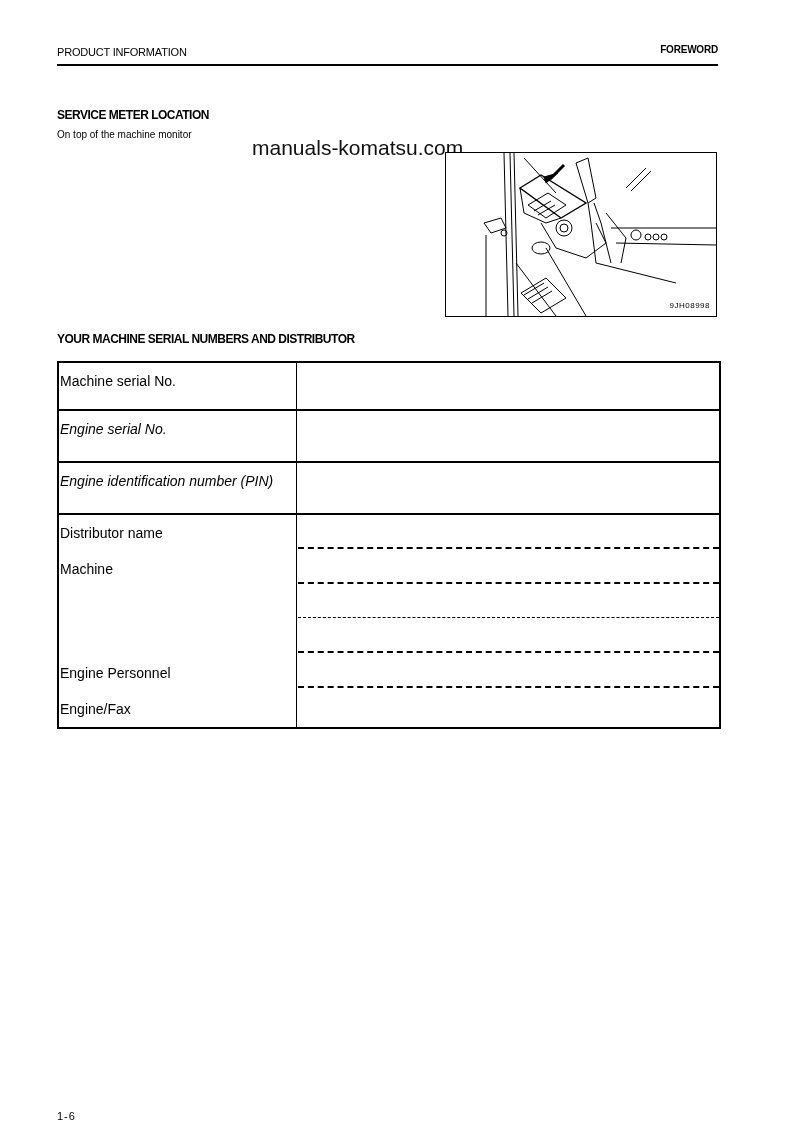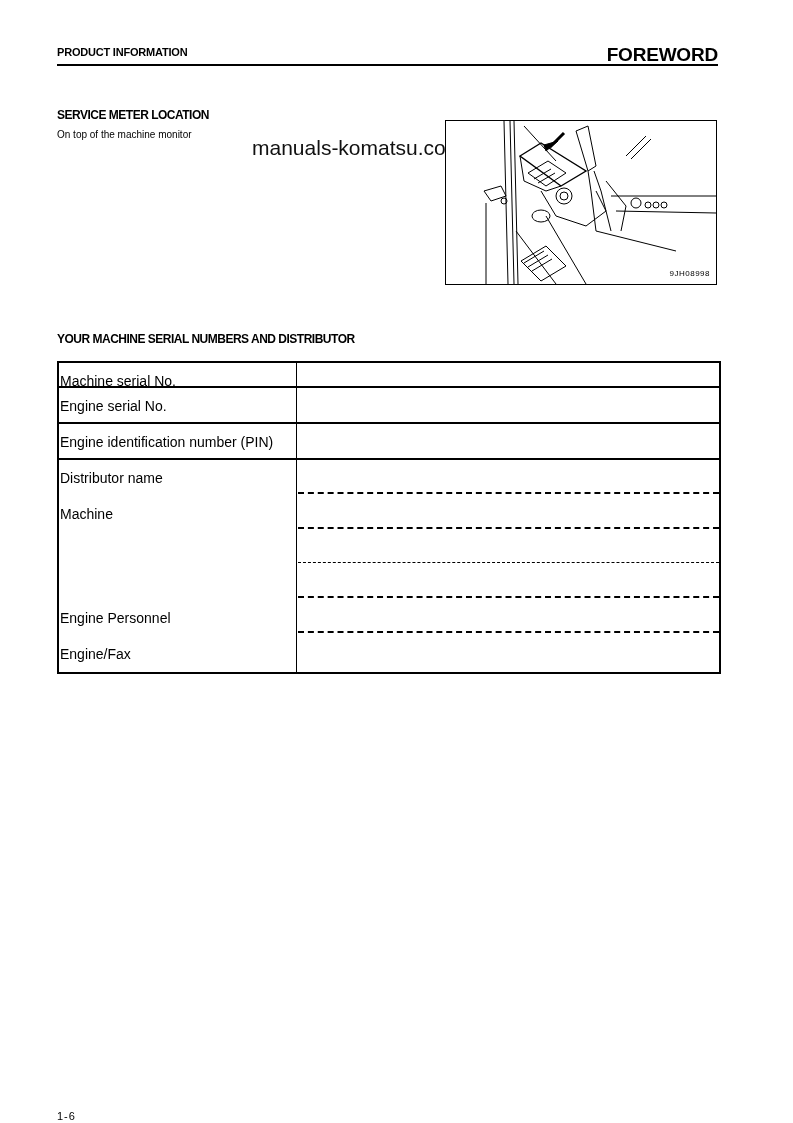--- a/index.html
+++ b/index.html
@@ -1,30 +1,30 @@
 <!DOCTYPE html>
 <html><head>
 <meta charset="utf-8">
 <style>
   html, body { margin:0; padding:0; background:#fff; }
   body { width:793px; height:1123px; position:relative; overflow:hidden; font-family:"Liberation Sans", sans-serif; color:#000; }
-  .hdr-left { position:absolute; left:57px; top:46px; font-size:11px; font-weight:bold; letter-spacing:-0.2px; }
-  .hdr-right { position:absolute; right:75px; top:44px; font-size:19px; font-weight:bold; letter-spacing:-0.2px; }
+  .hdr-left { position:absolute; left:57px; top:46px; font-size:11px; font-weight:normal; letter-spacing:-0.2px; }
+  .hdr-right { position:absolute; right:75px; top:44px; font-size:10px; font-weight:bold; letter-spacing:-0.2px; }
   .hdr-rule { position:absolute; left:57px; top:64px; width:661px; height:2px; background:#000; }
   .h2 { position:absolute; left:57px; font-size:12px; font-weight:bold; letter-spacing:-0.5px; }
   .h2.meter { top:108px; }
   .h2.serials { top:332px; }
   .sub { position:absolute; left:57px; top:129px; font-size:10px; }
   .watermark { position:absolute; left:252px; top:136px; font-size:21px; color:#111; }
-  .figure { position:absolute; left:445px; top:120px; width:270px; height:163px; border:1px solid #000; background:#fff; overflow:hidden; }
+  .figure { position:absolute; left:445px; top:152px; width:270px; height:163px; border:1px solid #000; background:#fff; overflow:hidden; }
   .figure svg { position:absolute; left:0; top:0; }
   .fig-code { position:absolute; right:6px; bottom:6px; font-size:8px; letter-spacing:0.5px; }
   .tbl { position:absolute; left:57px; top:361px; width:660px; border-top:2px solid #000; border-left:2px solid #000; border-right:2px solid #000; border-bottom:2px solid #000; }
-  .row { position:relative; display:flex; height:25px; border-bottom:2px solid #000; box-sizing:border-box; }
-  .row.r36 { height:36px; }
+  .row { position:relative; display:flex; height:48px; border-bottom:2px solid #000; box-sizing:border-box; }
+  .row.r36 { height:52px;font-style:italic; }
   .cell-label { width:238px; border-right:1px solid #000; padding:10px 0 0 1px; box-sizing:border-box; font-size:14px; }
   .cell-val { flex:1; }
   .block { position:relative; display:flex; height:212px; }
   .block .cell-label { height:100%; padding:4px; position:relative; }
   .block .lbl { position:absolute; left:1px; font-size:14px; }
   .dash { position:absolute; left:239px; right:0; height:0; border-top:2px dashed #000; }
   .dash.thin { border-top-width:1px; }
   .page-num { position:absolute; left:57px; top:1085px; font-size:11px; letter-spacing:1px;margin-top:25px; }
 </style>
 </head>

